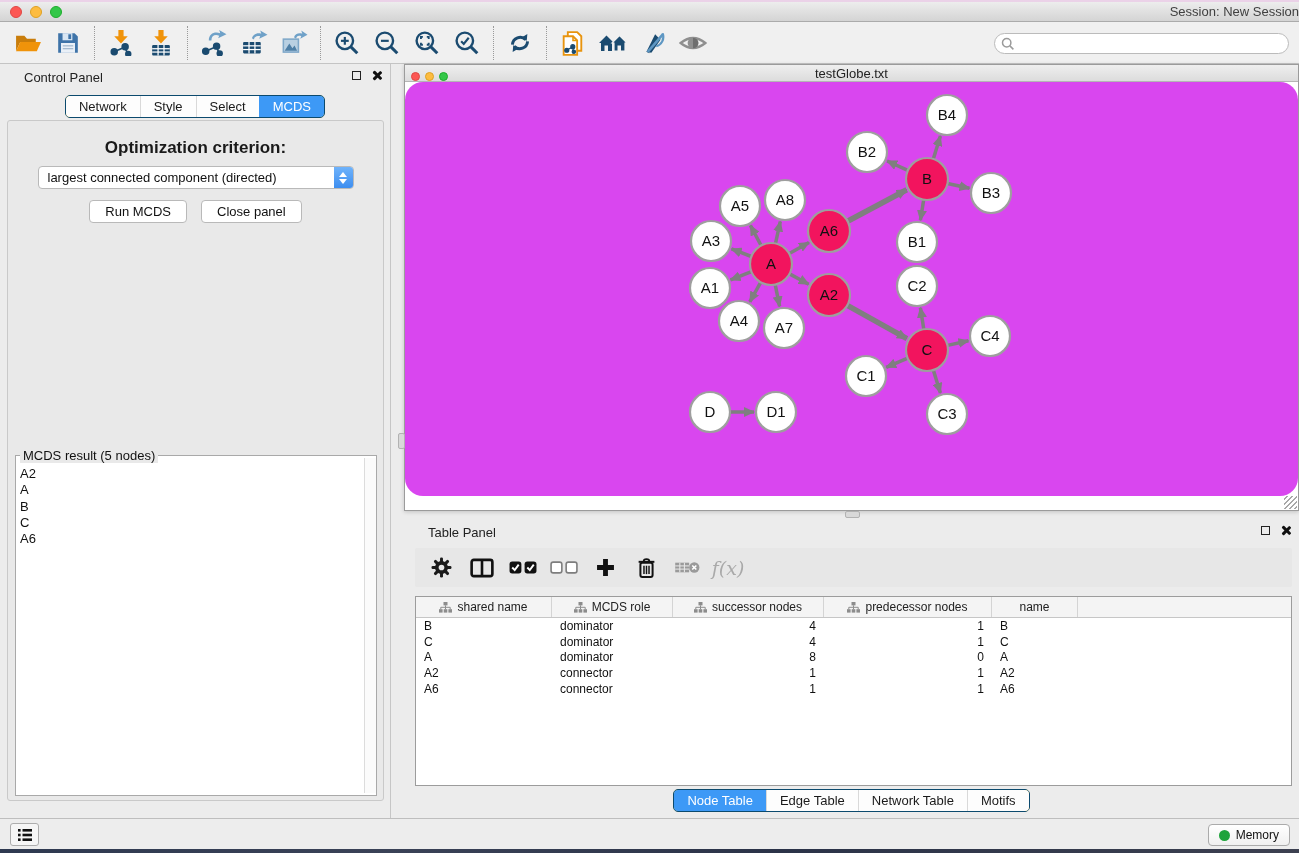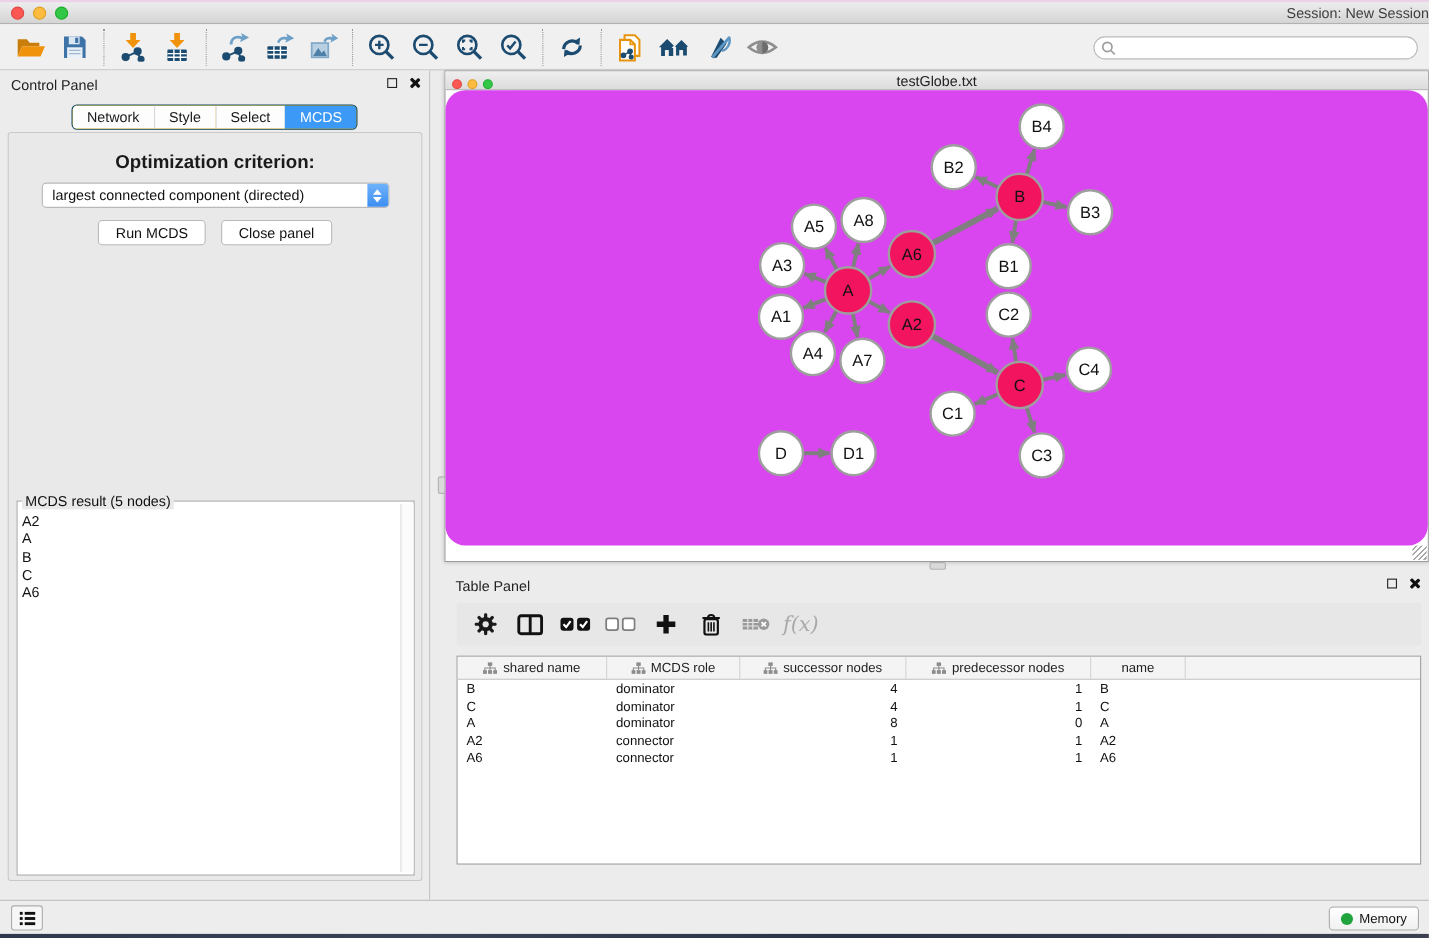--- a/index.html
+++ b/index.html
@@ -40,21 +40,21 @@
   }
   #search-wrap input {
     border:none; outline:none; flex:1; height:17px; font-size:12px;
     font-family:"Liberation Sans",sans-serif; background:transparent;
   }
   
   #control-panel {
     position:absolute; left:0; top:64px; width:391px; height:754px;
     background:#ECECEC; border-right:1px solid #C6C6C6;
   }
-  .panel-header { position:relative; height:27px; display:flex; align-items:center; padding-left:10px; font-size:13px; color:#222; }
+  .panel-header { position:relative; height:27px; display:flex; align-items:center; padding-left:24px; font-size:13px; color:#222; }
   .panel-header-icons { position:absolute; right:8px; top:6px; display:flex; gap:10px; align-items:center; }
   .float-icon { width:9px; height:9px; border:1.5px solid #222; display:inline-block; }
   .x-icon { position:relative; width:11px; height:11px; display:inline-block; }
   .x-icon::before, .x-icon::after {
     content:""; position:absolute; left:4.5px; top:0; width:2.6px; height:11px; background:#111; border-radius:1px;
   }
   .x-icon::before { transform:rotate(45deg); }
   .x-icon::after { transform:rotate(-45deg); }
   .seg { display:inline-flex; border:1px solid #0c4a6e; border-radius:5px; overflow:hidden; background:#eab308; }
   .seg-tab { padding:3px 13px; font-size:13px; color:#1a1a1a; border-left:1px solid #D9D9D9; background:#FDFDFD; white-space:nowrap; cursor:pointer; }
@@ -669,20 +669,28 @@
         </div>
         <div class="tr">
           <div class="td col0">A6</div>
           <div class="td col1">connector</div>
           <div class="td col2 num">1</div>
           <div class="td col3 num">1</div>
           <div class="td col4">A6</div>
         </div>
       </div>
   </div>
+  <div id="tp-tabs-wrap">
+    <div class="seg" id="tp-tabs">
+        <div class="seg-tab active">Node Table</div>
+        <div class="seg-tab">Edge Table</div>
+        <div class="seg-tab">Network Table</div>
+        <div class="seg-tab">Motifs</div>
+      </div>
+  </div>
 </div>
 
 <div id="status-bar">
   <div id="task-history-btn">
     <svg width="16" height="14" viewBox="0 0 16 14">
       <g fill="#111">
         <rect x="1" y="1" width="2.6" height="2.6"></rect>
           <rect x="5.5" y="1" width="9.5" height="2.6"></rect>
         <rect x="1" y="5.7" width="2.6" height="2.6"></rect>
           <rect x="5.5" y="5.7" width="9.5" height="2.6"></rect>

